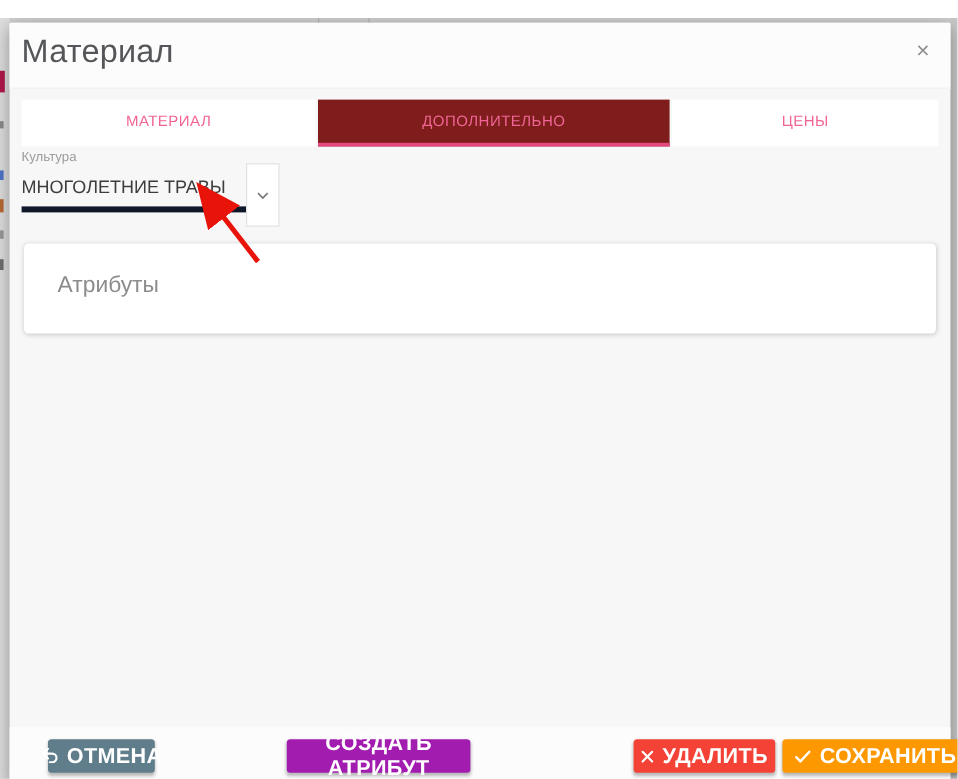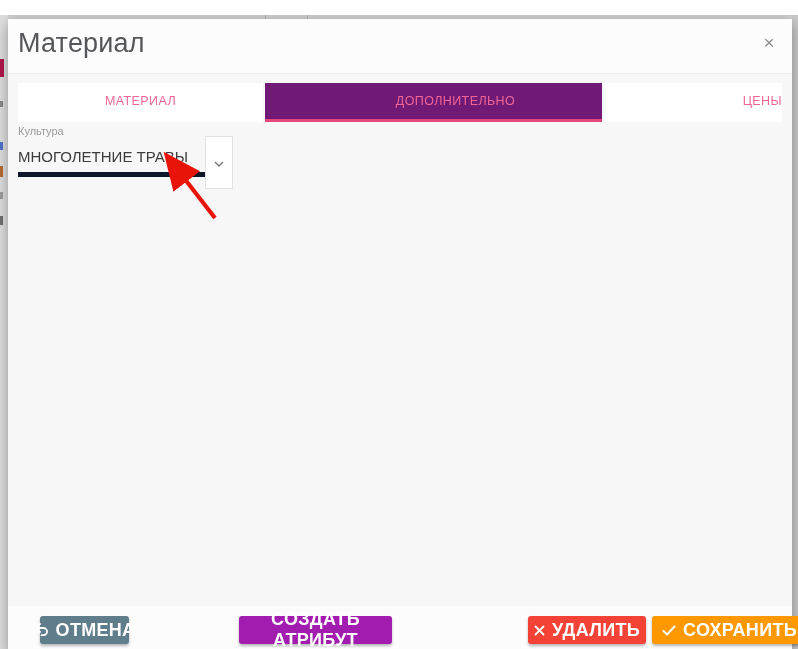--- a/index.html
+++ b/index.html
@@ -46,22 +46,22 @@
     display: flex; gap: 2px;
   }
   .tab {
     background: #ffffff; color: #f06595;
     display: flex; align-items: center; justify-content: center;
     font-size: 12.5px; letter-spacing: 0.4px; height: 36px;
     border-bottom: 3px solid transparent; cursor: pointer;
   }
   .tab.t1 { flex: 0 0 245px; }
   .tab.t2 { flex: 0 0 293px; }
-  .tab.t3 { flex: 1 1 auto; justify-content: flex-end; }
-  .tab.active { background: #701a75; border-bottom-color: #e4487c; padding-left: 44px; }
+  .tab.t3 { flex: 1 1 auto; }
+  .tab.active { background: #7f1d1d; border-bottom-color: #e4487c; }
 
   
   .field-label {
     position: absolute; left: 10px; top: 106px;
     font-size: 11px; color: #9b9b9b;
   }
   .input-underline {
     position: absolute; left: 10px; top: 122px; width: 187px; height: 31px;
     border-bottom: 5px solid #0f172a;
   }
@@ -151,20 +151,23 @@
       <div class="input-value">МНОГОЛЕТНИЕ ТРАВЫ</div>
     </div>
     <div class="dropdown-btn">
       <span>
         <svg width="12" height="8" viewBox="0 0 12 8">
           <polyline points="2,2 6,6 10,2" fill="none" stroke="#777777" stroke-width="1.4"></polyline>
         </svg>
       </span>
     </div>
 
+    <div class="attributes-card">
+      <div class="attributes-title">Атрибуты</div>
+    </div>
 
     <svg class="annotation-arrow" width="110" height="100" viewBox="0 0 110 100">
       <defs>
         <marker id="arrowhead" markerWidth="9" markerHeight="8" refX="6.5" refY="4" orient="auto">
           <path d="M0,0 L9,4 L0,8 Z" fill="#e81309"></path>
         </marker>
       </defs>
       <line x1="75" y1="77" x2="30" y2="19" stroke="#e81309" stroke-width="4.2" marker-end="url(#arrowhead)"></line>
     </svg>
 

